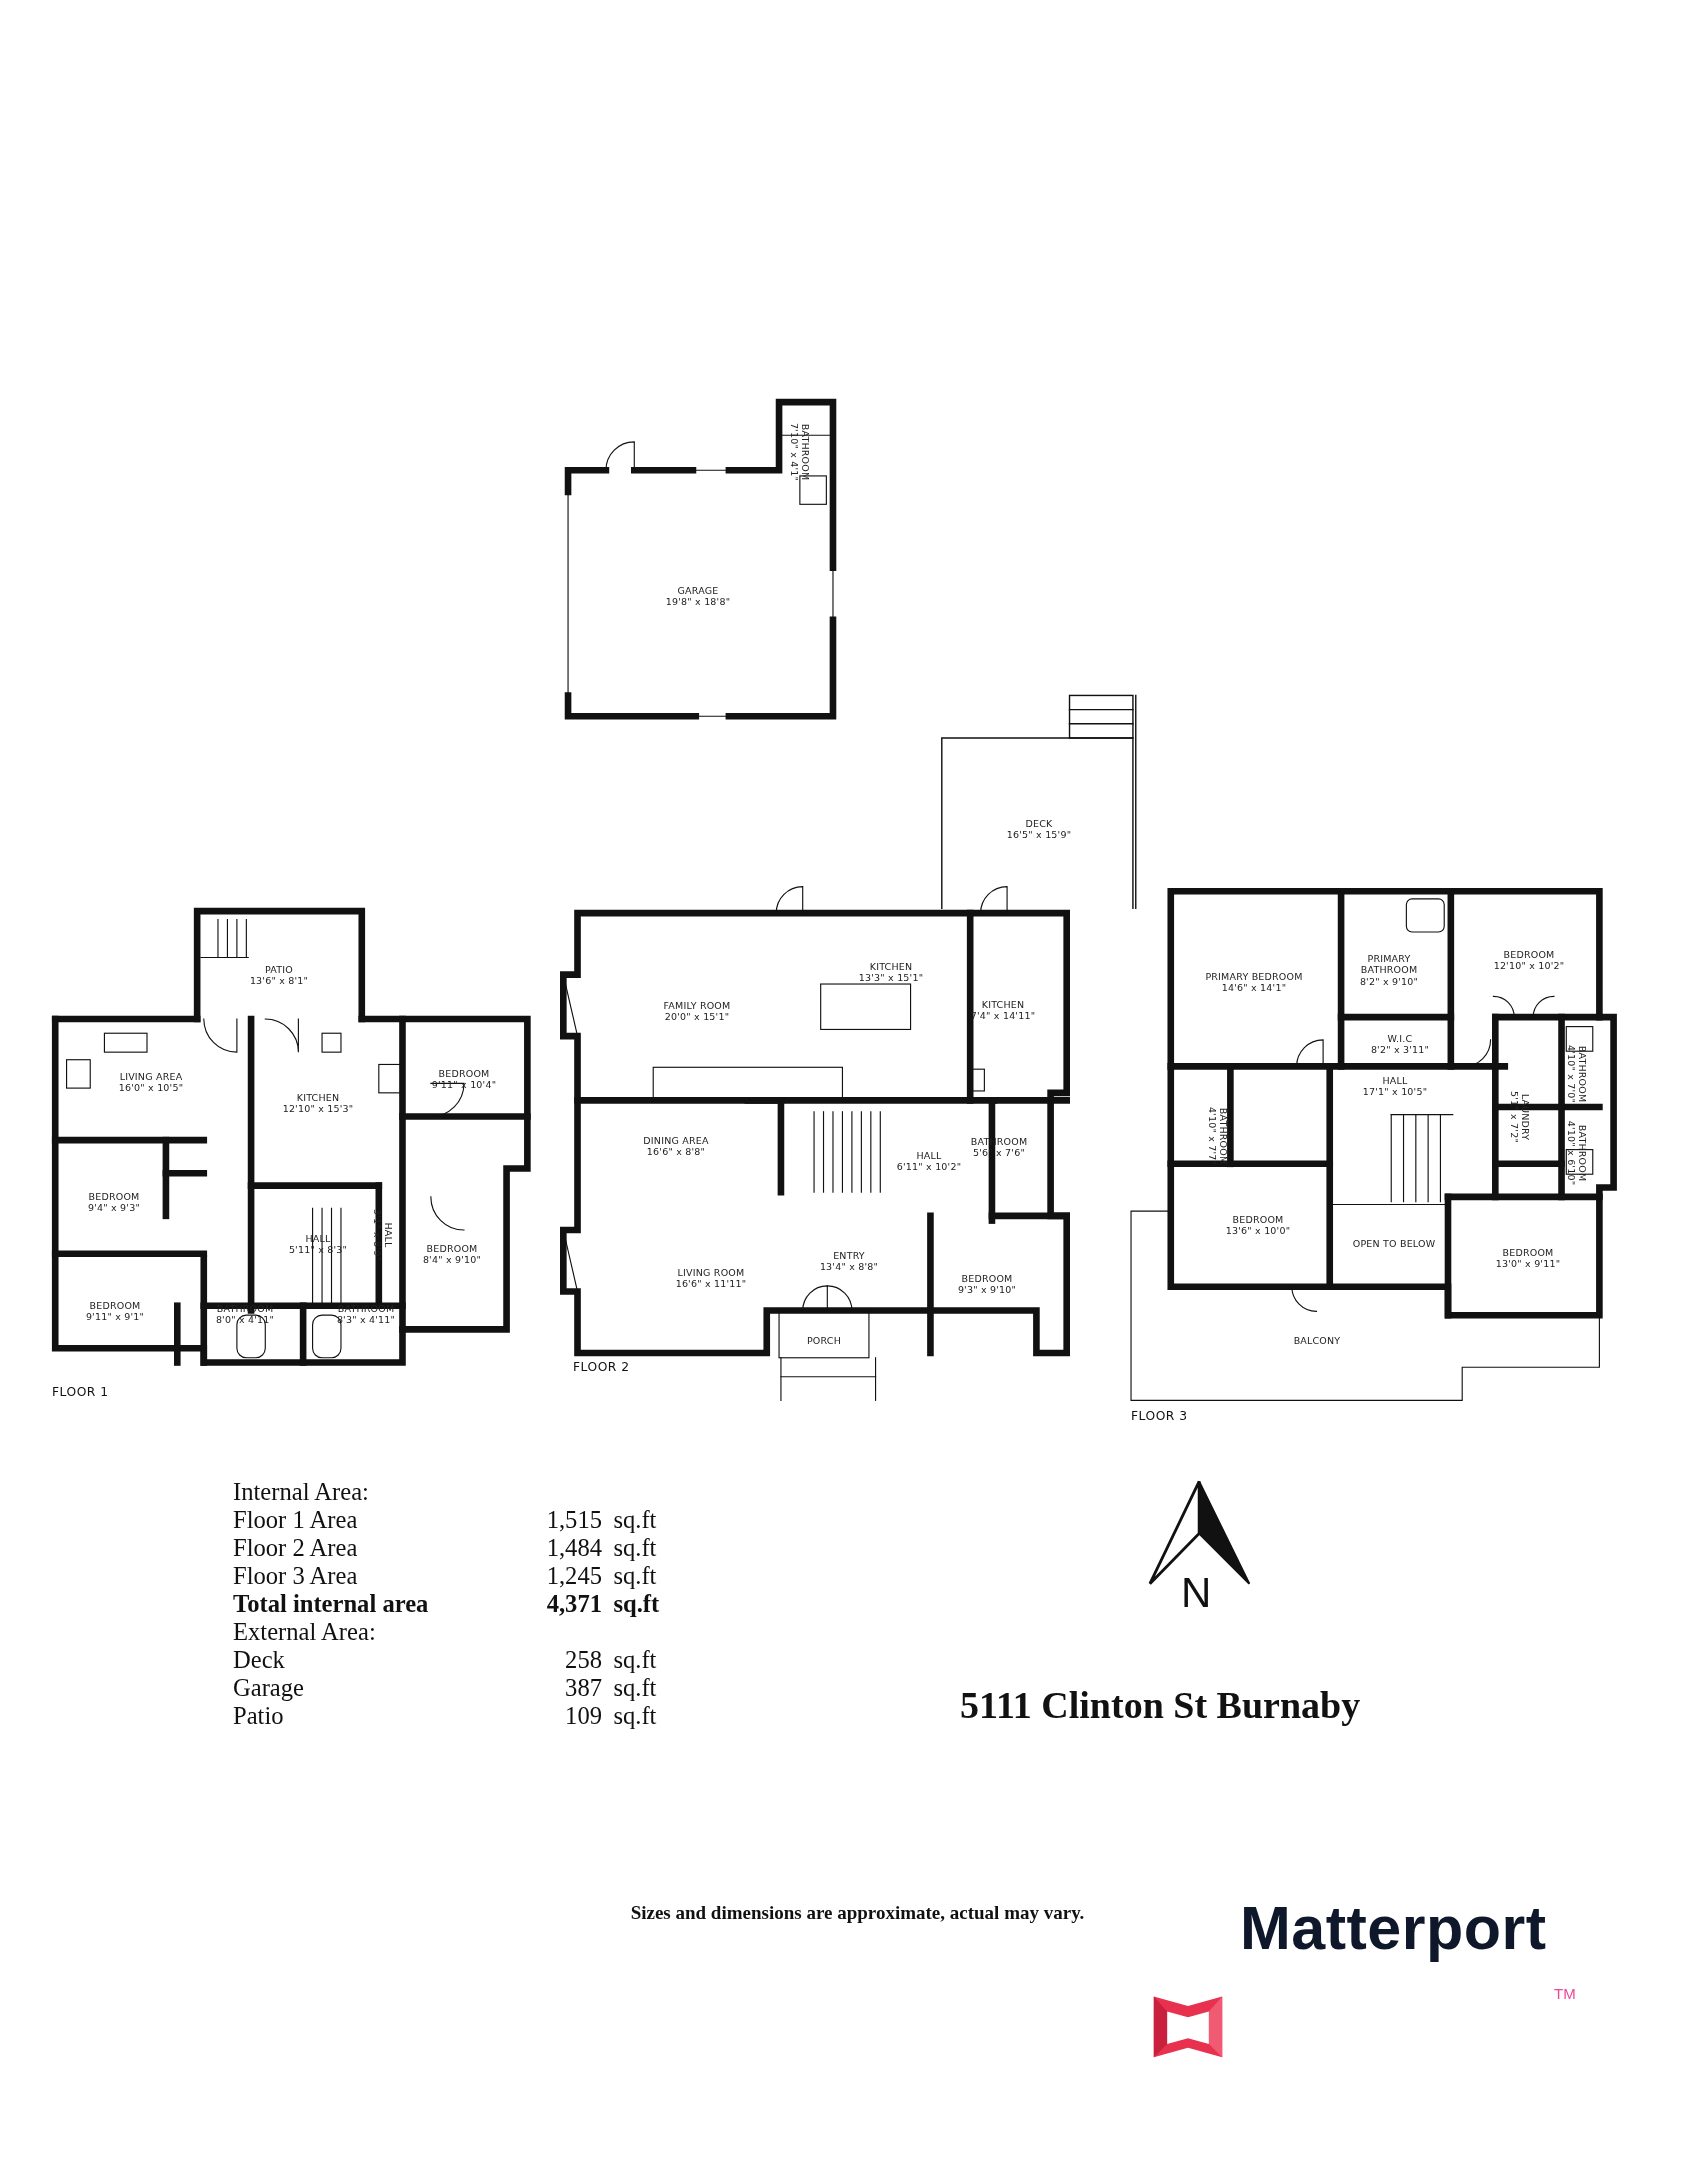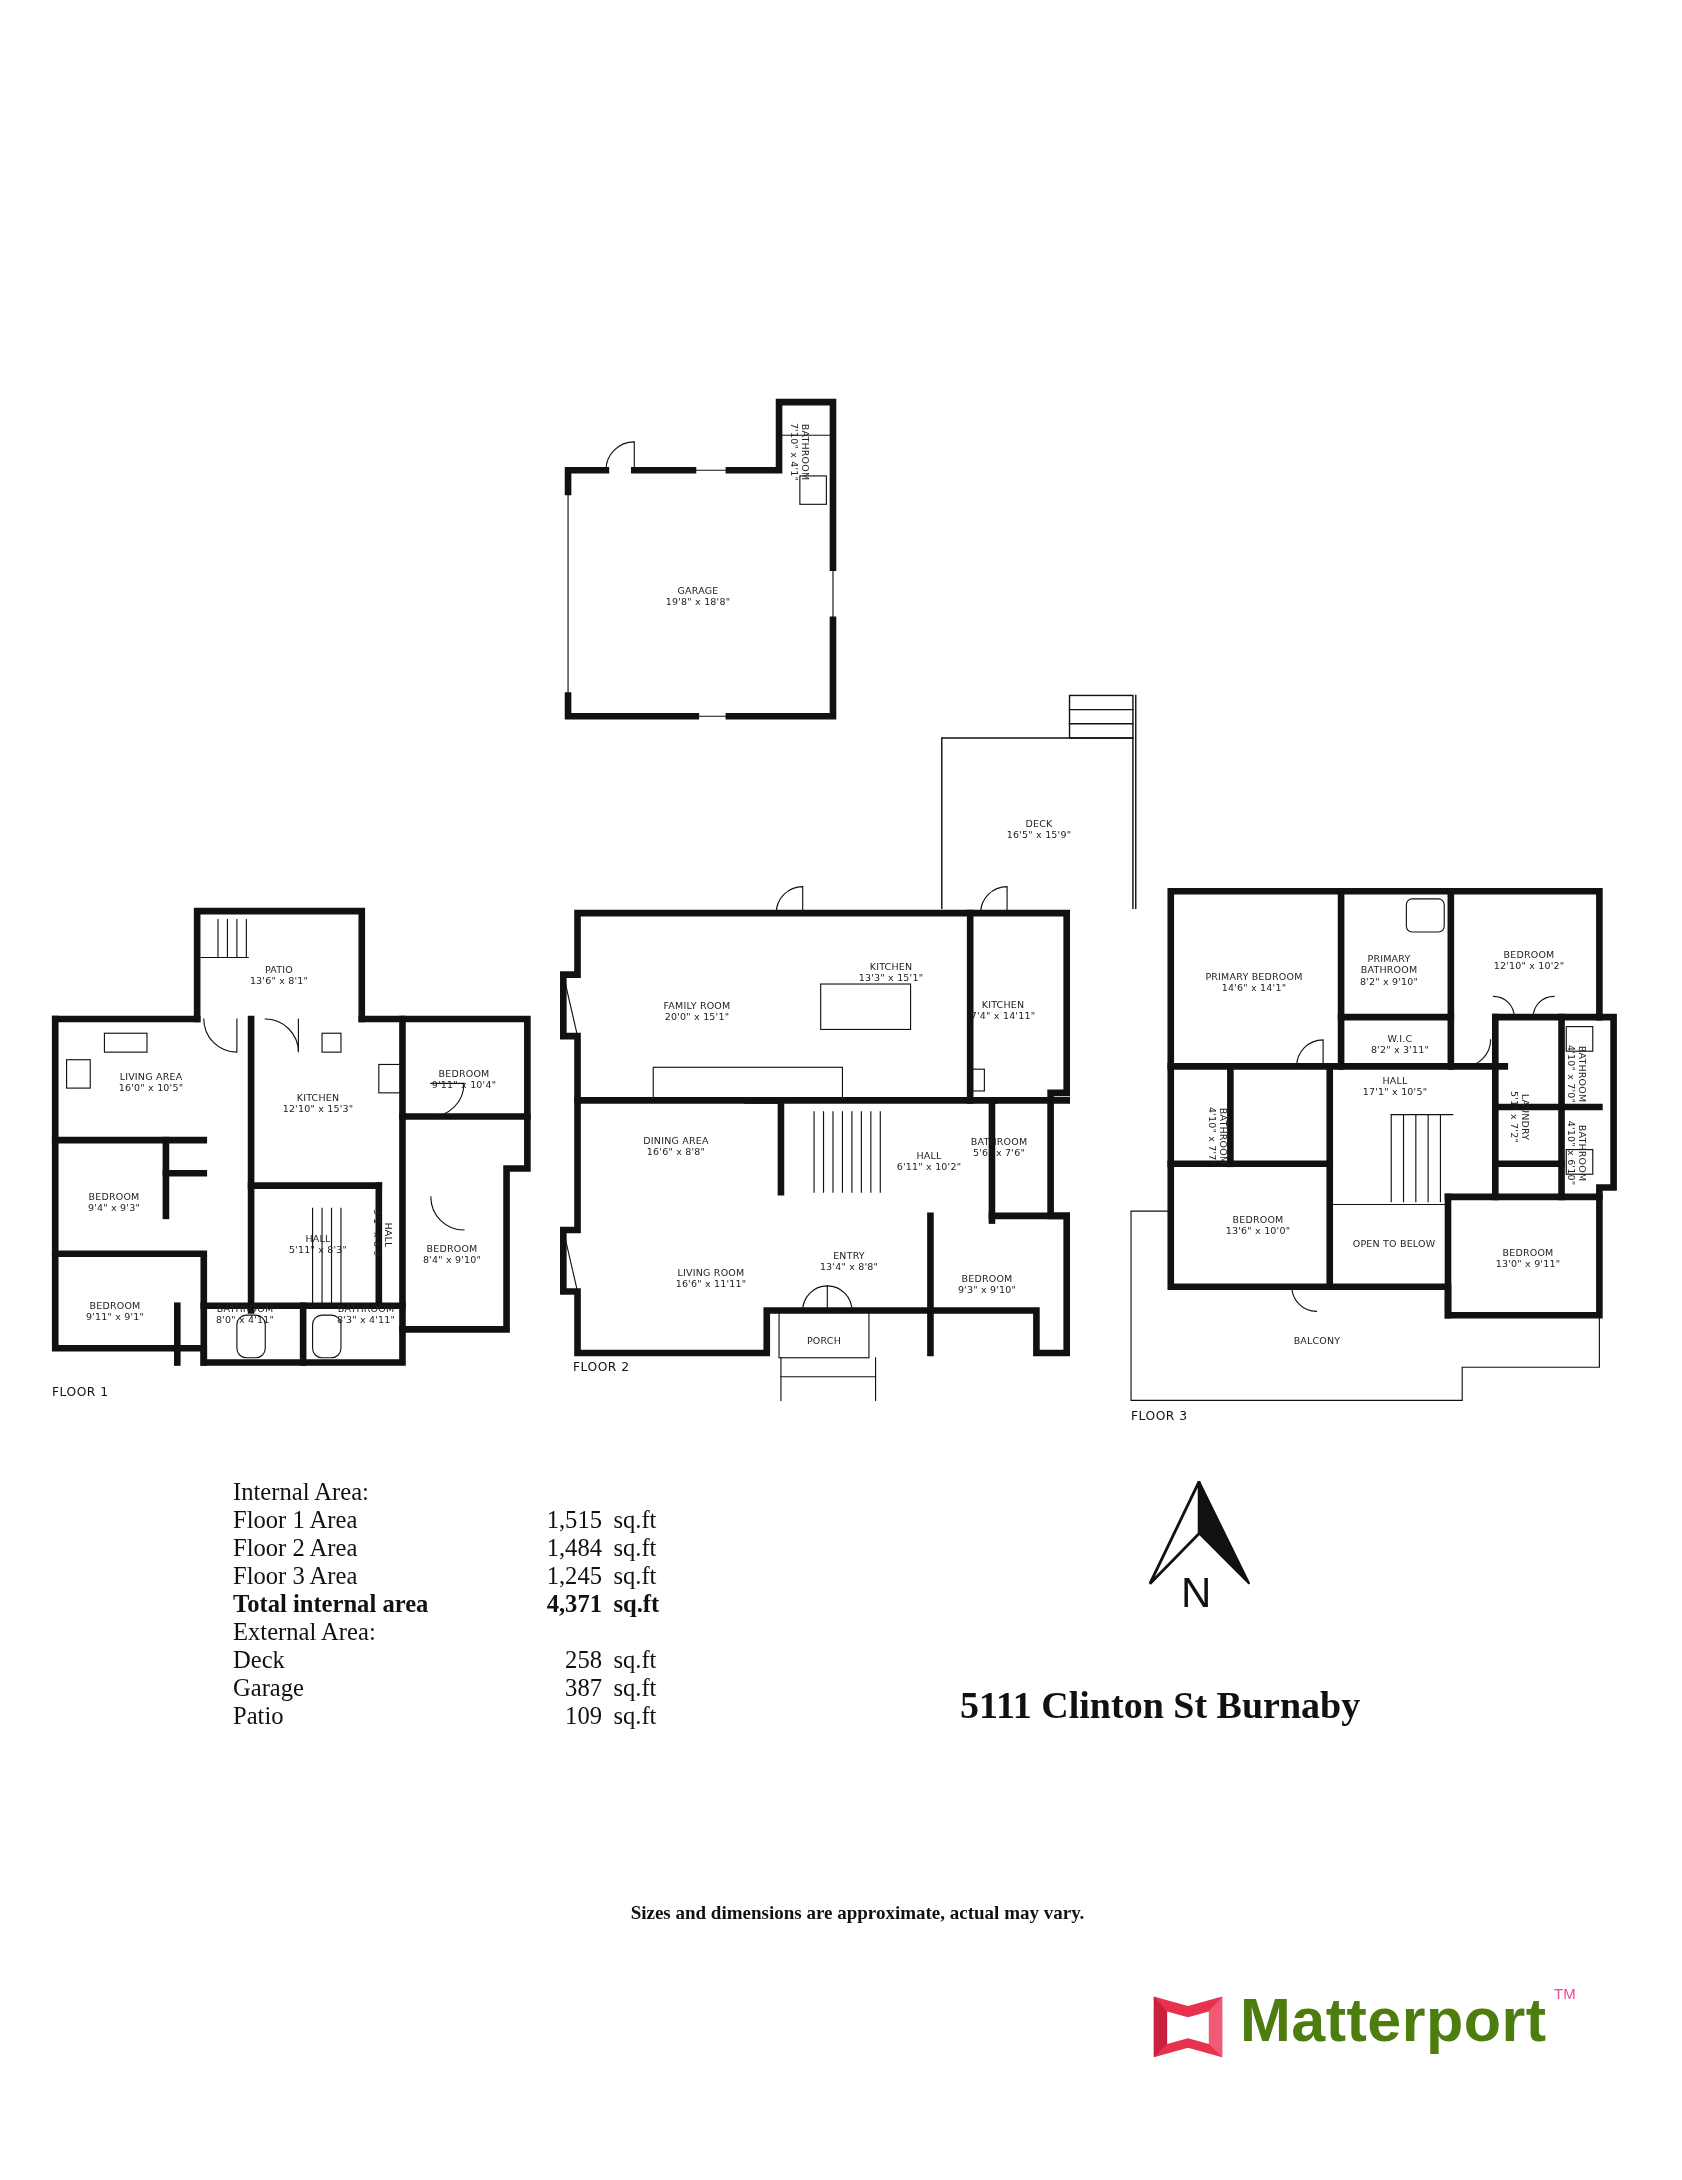--- a/index.html
+++ b/index.html
@@ -14,21 +14,21 @@
   .areas .row { display:flex;align-items:flex-end; }
   .areas .name { width:274px; }
   .areas .num { width:95px; text-align:right; }
   .areas .unit { width:66px; padding-left:11.4px; }
   .areas .bold { font-weight:bold; }
   .areas .ext .num { width:95px; }
   .address { position:absolute; left:960px; top:1683px; font-family:"Liberation Serif", serif; font-weight:bold; font-size:38px; color:#111; white-space:nowrap; }
   .disclaimer { position:absolute; left:0; width:1683px; top:1902px; text-align:center; font-family:"Liberation Serif", serif; font-weight:bold; font-size:19px; color:#111;margin-left:16px; }
   .north { position:absolute; left:1145px; top:1472px; width:114px; height:142px; }
   .north-n { position:absolute; left:1181px; top:1569px; font-family:"Liberation Sans", sans-serif; font-size:42px; color:#111; }
-  .logo-word { position:absolute; left:1240px; top:1985px; font-family:"Liberation Sans", sans-serif; font-weight:bold; font-size:61px; color:#4d7c0f; letter-spacing:0.5px;text-align:right; }
+  .logo-word { position:absolute; left:1240px; top:1893px; font-family:"Liberation Sans", sans-serif; font-weight:bold; font-size:61px; color:#0f172a; letter-spacing:0.5px;text-align:right; }
   .logo-tm { position:absolute; left:1554px; top:1985px; font-family:"Liberation Sans", sans-serif; font-size:15px; color:#ec4899; }
 </style>
 </head>
 <body>
 
 <svg class="plan" width="1683" height="2180" viewBox="0 0 1778 2304">
   <g fill="none" stroke="#111" stroke-linecap="square">
 
     <g stroke-width="7">
       <polyline points="640,497 600,497 600,520"></polyline>

